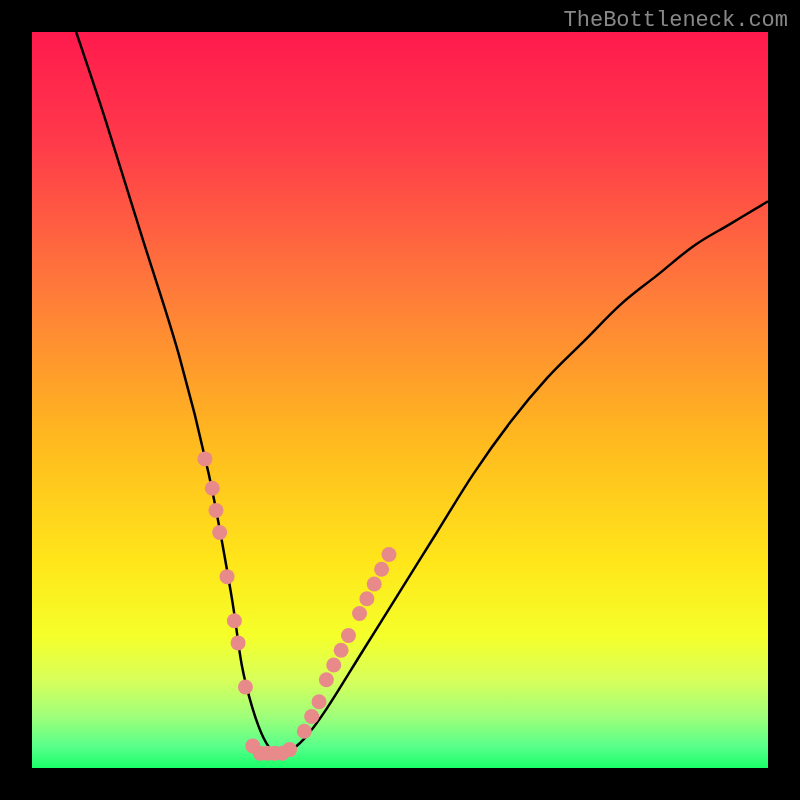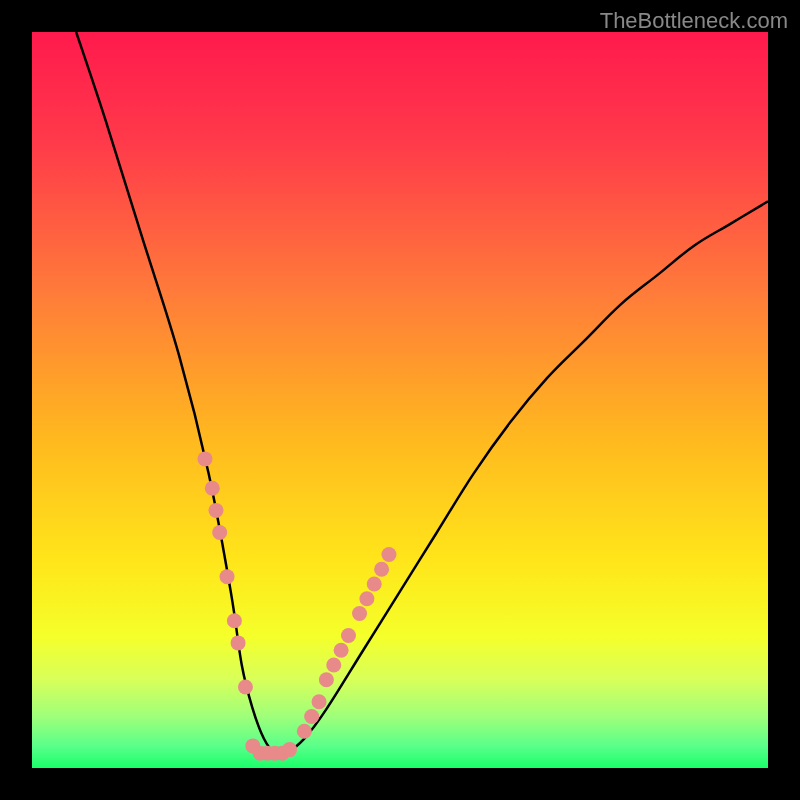--- a/index.html
+++ b/index.html
@@ -12,21 +12,21 @@
       height: 800px;
       background: #000;
       position: relative;
       overflow: hidden;
     }
     .watermark {
       position: absolute;
       top: 8px;
       right: 12px;
       color: #888;
-      font-family: Liberation Sans, sans-serif;
+      font-family: Liberation Mono, monospace;
       font-size: 22px;
       z-index: 10;
     }
     .chart-container {
       position: absolute;
       top: 32px;
       left: 32px;
       width: 736px;
       height: 736px;
     }

